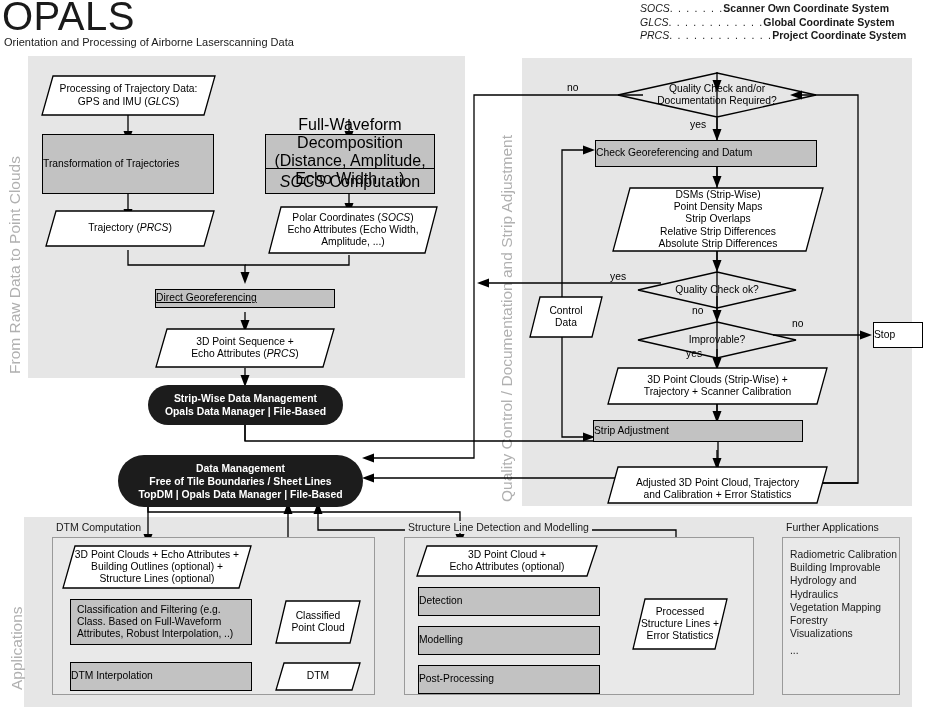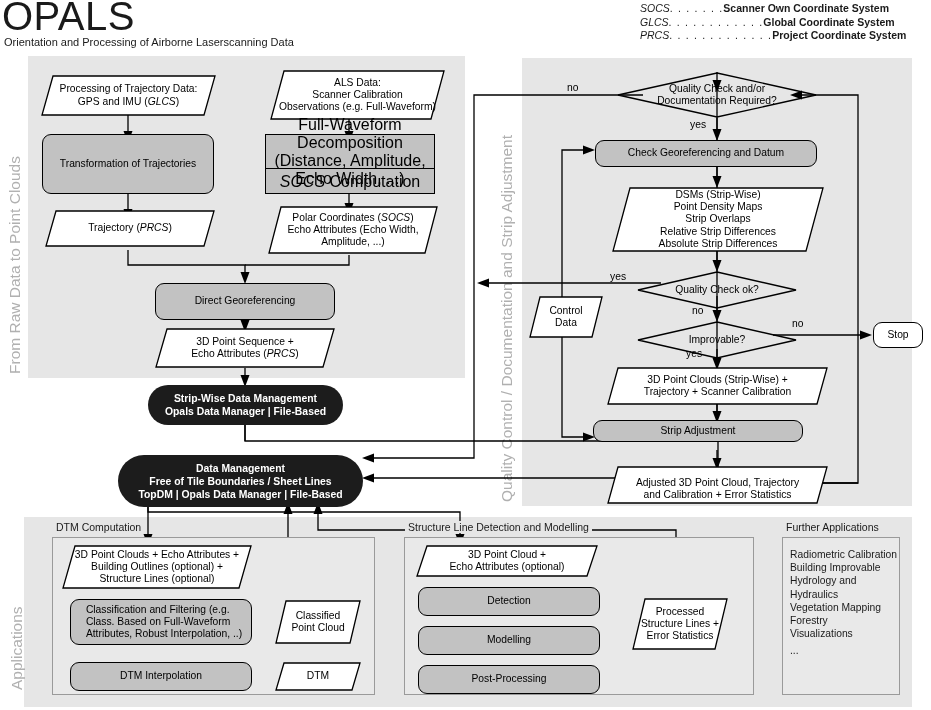--- a/index.html
+++ b/index.html
@@ -25,22 +25,22 @@
   .grp{background:#e9e9e9;border:1px solid #9a9a9a;}
 
   
   .vlabel{color:#b0b0b0;font-size:15.5px;white-space:nowrap;
           transform-origin:0 0;transform:rotate(-90deg);}
 
   
   .grp-cap{font-size:10.5px;color:#1a1a1a;background:transparent;white-space:nowrap;}
 
   
-  .node{display:flex;align-items:center;justify-content:center;text-align:center;
-        font-size:10.3px;line-height:12.3px;color:#000;border-radius:9px;}
+  .node{display:flex;align-items:center;text-align:center;
+        font-size:10.3px;line-height:12.3px;color:#000;}
   .proc{background:#c2c2c2;border:1.3px solid #000;}
   .proc2{background:#c2c2c2;border:1.3px solid #000;display:block;}
   .proc2 .half{display:flex;align-items:center;justify-content:center;text-align:center;}
   .proc2 .half.top{border-bottom:1.3px solid #000;}
   .stop{background:#ffffff;border:1.3px solid #000;}
 
   
   .dataw{position:absolute;}
   .dataw svg{position:absolute;left:0;top:0;overflow:visible;}
   .dataw .txt{position:absolute;left:0;top:0;width:100%;height:100%;
@@ -208,28 +208,20 @@
 
   <div class="dataw" style="left:41px;top:75px;width:175px;height:41px;">
     <svg width="175" height="41" viewBox="0 0 175 41">
         <polygon points="12,1 174,1 163,40 1,40" fill="#fff" stroke="#000" stroke-width="1.3"></polygon>
       </svg>
     <div class="txt">
         <span>Processing of Trajectory Data:<br>GPS and IMU (<span class="it">GLCS</span>)</span>
       </div>
   </div>
 
-  <div class="dataw" style="left:270px;top:70px;width:175px;height:50px;">
-    <svg width="175" height="50" viewBox="0 0 175 50">
-        <polygon points="14,1 174,1 161,49 1,49" fill="#fff" stroke="#000" stroke-width="1.3"></polygon>
-      </svg>
-    <div class="txt">
-        <span>ALS Data:<br>Scanner Calibration<br>Observations (e.g. Full-Waveform)</span>
-      </div>
-  </div>
 
   <div class="abs node proc" style="left:42px;top:134px;width:172px;height:60px;">
     <span>Transformation of Trajectories</span>
   </div>
 
   <div class="abs proc2" style="left:265px;top:134px;width:170px;height:60px;">
     <div class="half top" style="height:33px;">
       <span>Full-Waveform Decomposition<br>(Distance, Amplitude, Echo Width, ...)</span>
     </div>
     <div class="half" style="height:25px;">
@@ -248,21 +240,21 @@
 
   <div class="dataw" style="left:268px;top:206px;width:170px;height:48px;">
     <svg width="170" height="48" viewBox="0 0 170 48">
         <polygon points="13,1 169,1 157,47 1,47" fill="#fff" stroke="#000" stroke-width="1.3"></polygon>
       </svg>
     <div class="txt">
         <span>Polar Coordinates (<span class="it">SOCS</span>)<br>Echo Attributes (Echo Width,<br>Amplitude, ...)</span>
       </div>
   </div>
 
-  <div class="abs node proc" style="left:155px;top:283px;width:180px;height:37px;">
+  <div class="abs node proc" style="left:155px;top:289px;width:180px;height:19px;text-decoration:underline;">
     <span>Direct Georeferencing</span>
   </div>
 
   <div class="dataw" style="left:155px;top:328px;width:180px;height:40px;">
     <svg width="180" height="40" viewBox="0 0 180 40">
         <polygon points="12,1 179,1 168,39 1,39" fill="#fff" stroke="#000" stroke-width="1.3"></polygon>
       </svg>
     <div class="txt">
         <span>3D Point Sequence +<br>Echo Attributes (<span class="it">PRCS</span>)</span>
       </div>

